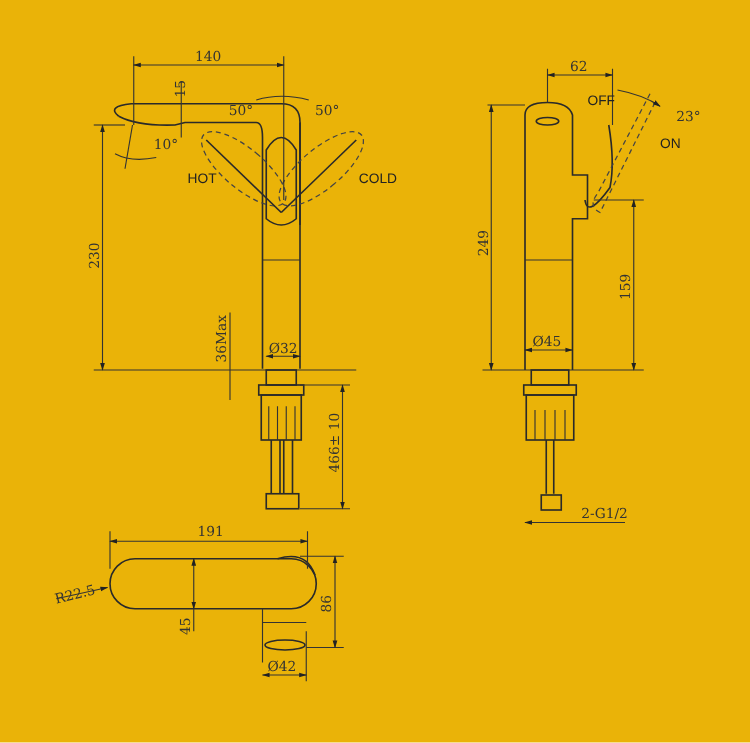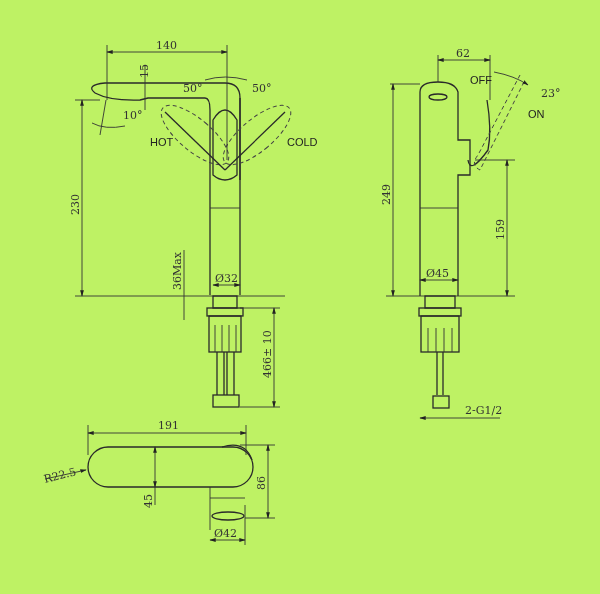--- a/index.html
+++ b/index.html
@@ -1,16 +1,16 @@
 <!DOCTYPE html>
 <html><head>
 <meta charset="utf-8">
 <style>
   html,body{margin:0;padding:0;background:#fff;}
-  #stage{position:relative;width:600px;height:594px;background:#bef264;overflow:hidden;}
+  #stage{position:relative;width:600px;height:594px;background:#eab308;overflow:hidden;}
   svg{position:absolute;left:0;top:0;}
   .ln{stroke:#2a2a2a;stroke-width:1.3;fill:none;}
   .thin{stroke:#333;stroke-width:0.9;fill:none;}
   .dash{stroke:#444;stroke-width:1;fill:none;stroke-dasharray:4 3;}
   .dim{font-family:"DejaVu Serif",serif;font-size:11px;fill:#333;}
   .lab{font-family:"Liberation Sans",sans-serif;font-size:11px;fill:#222;}
   .ah{fill:#222;}
 </style>
 </head>
 <body>

